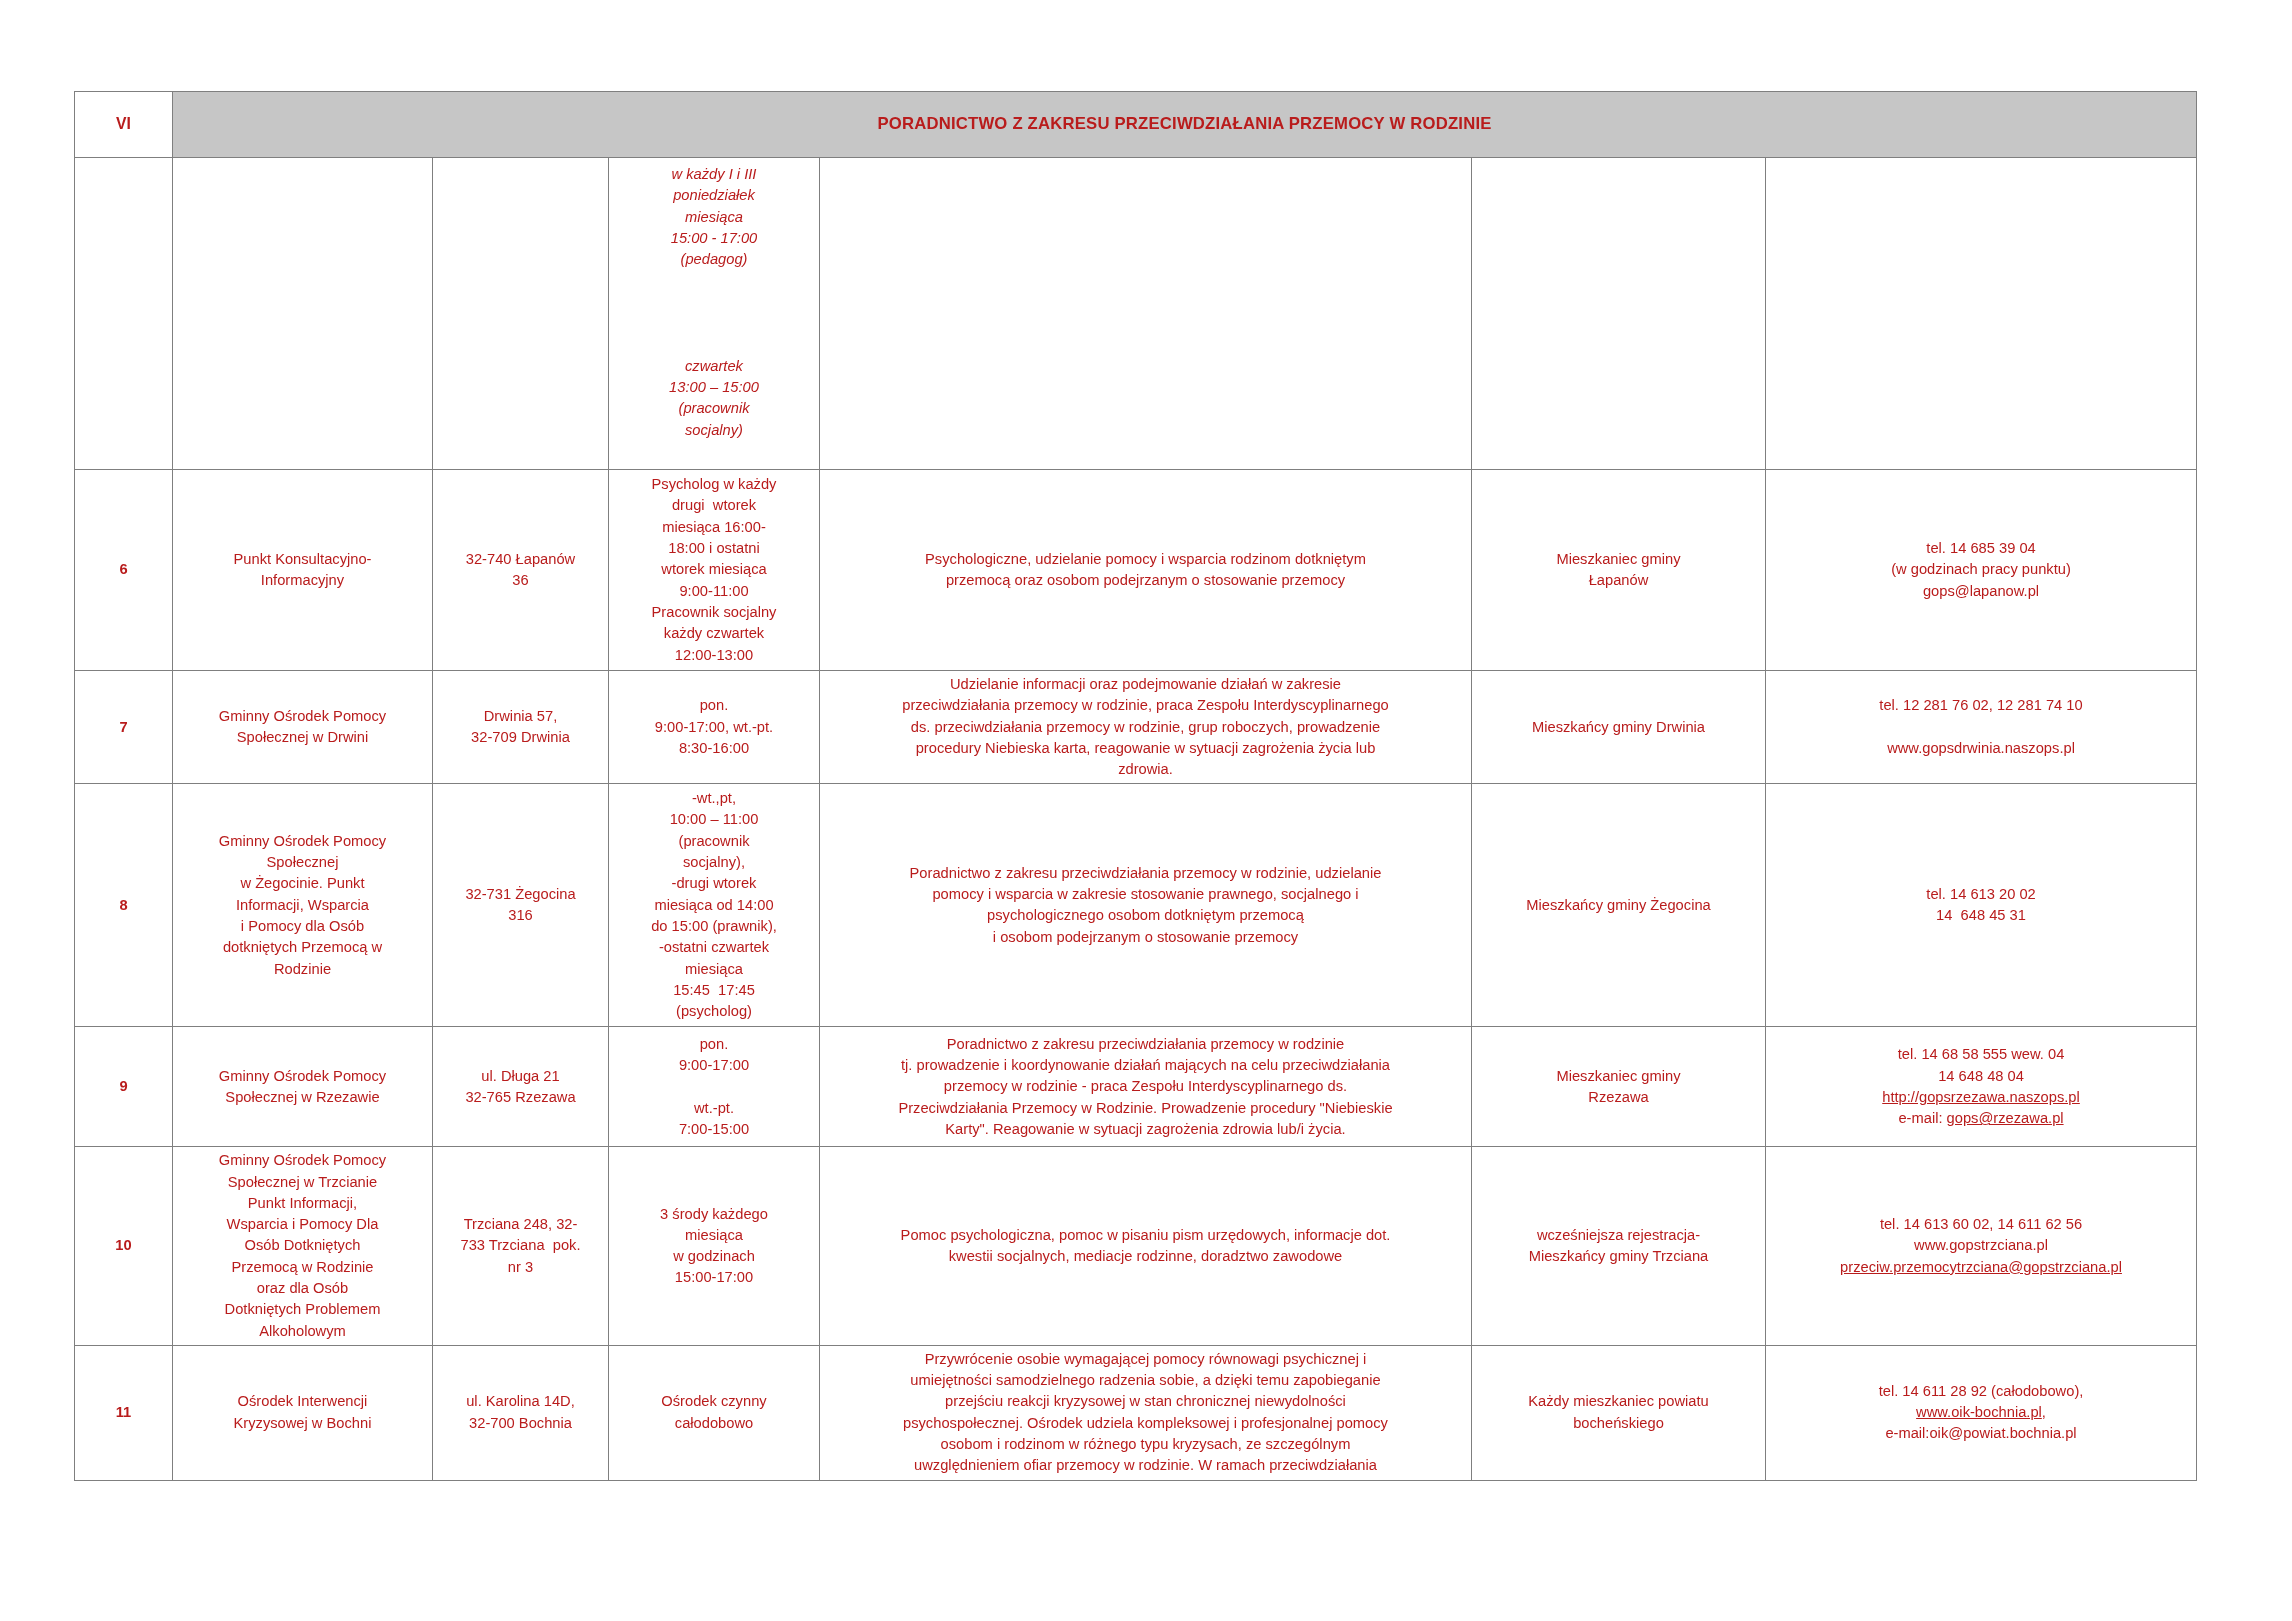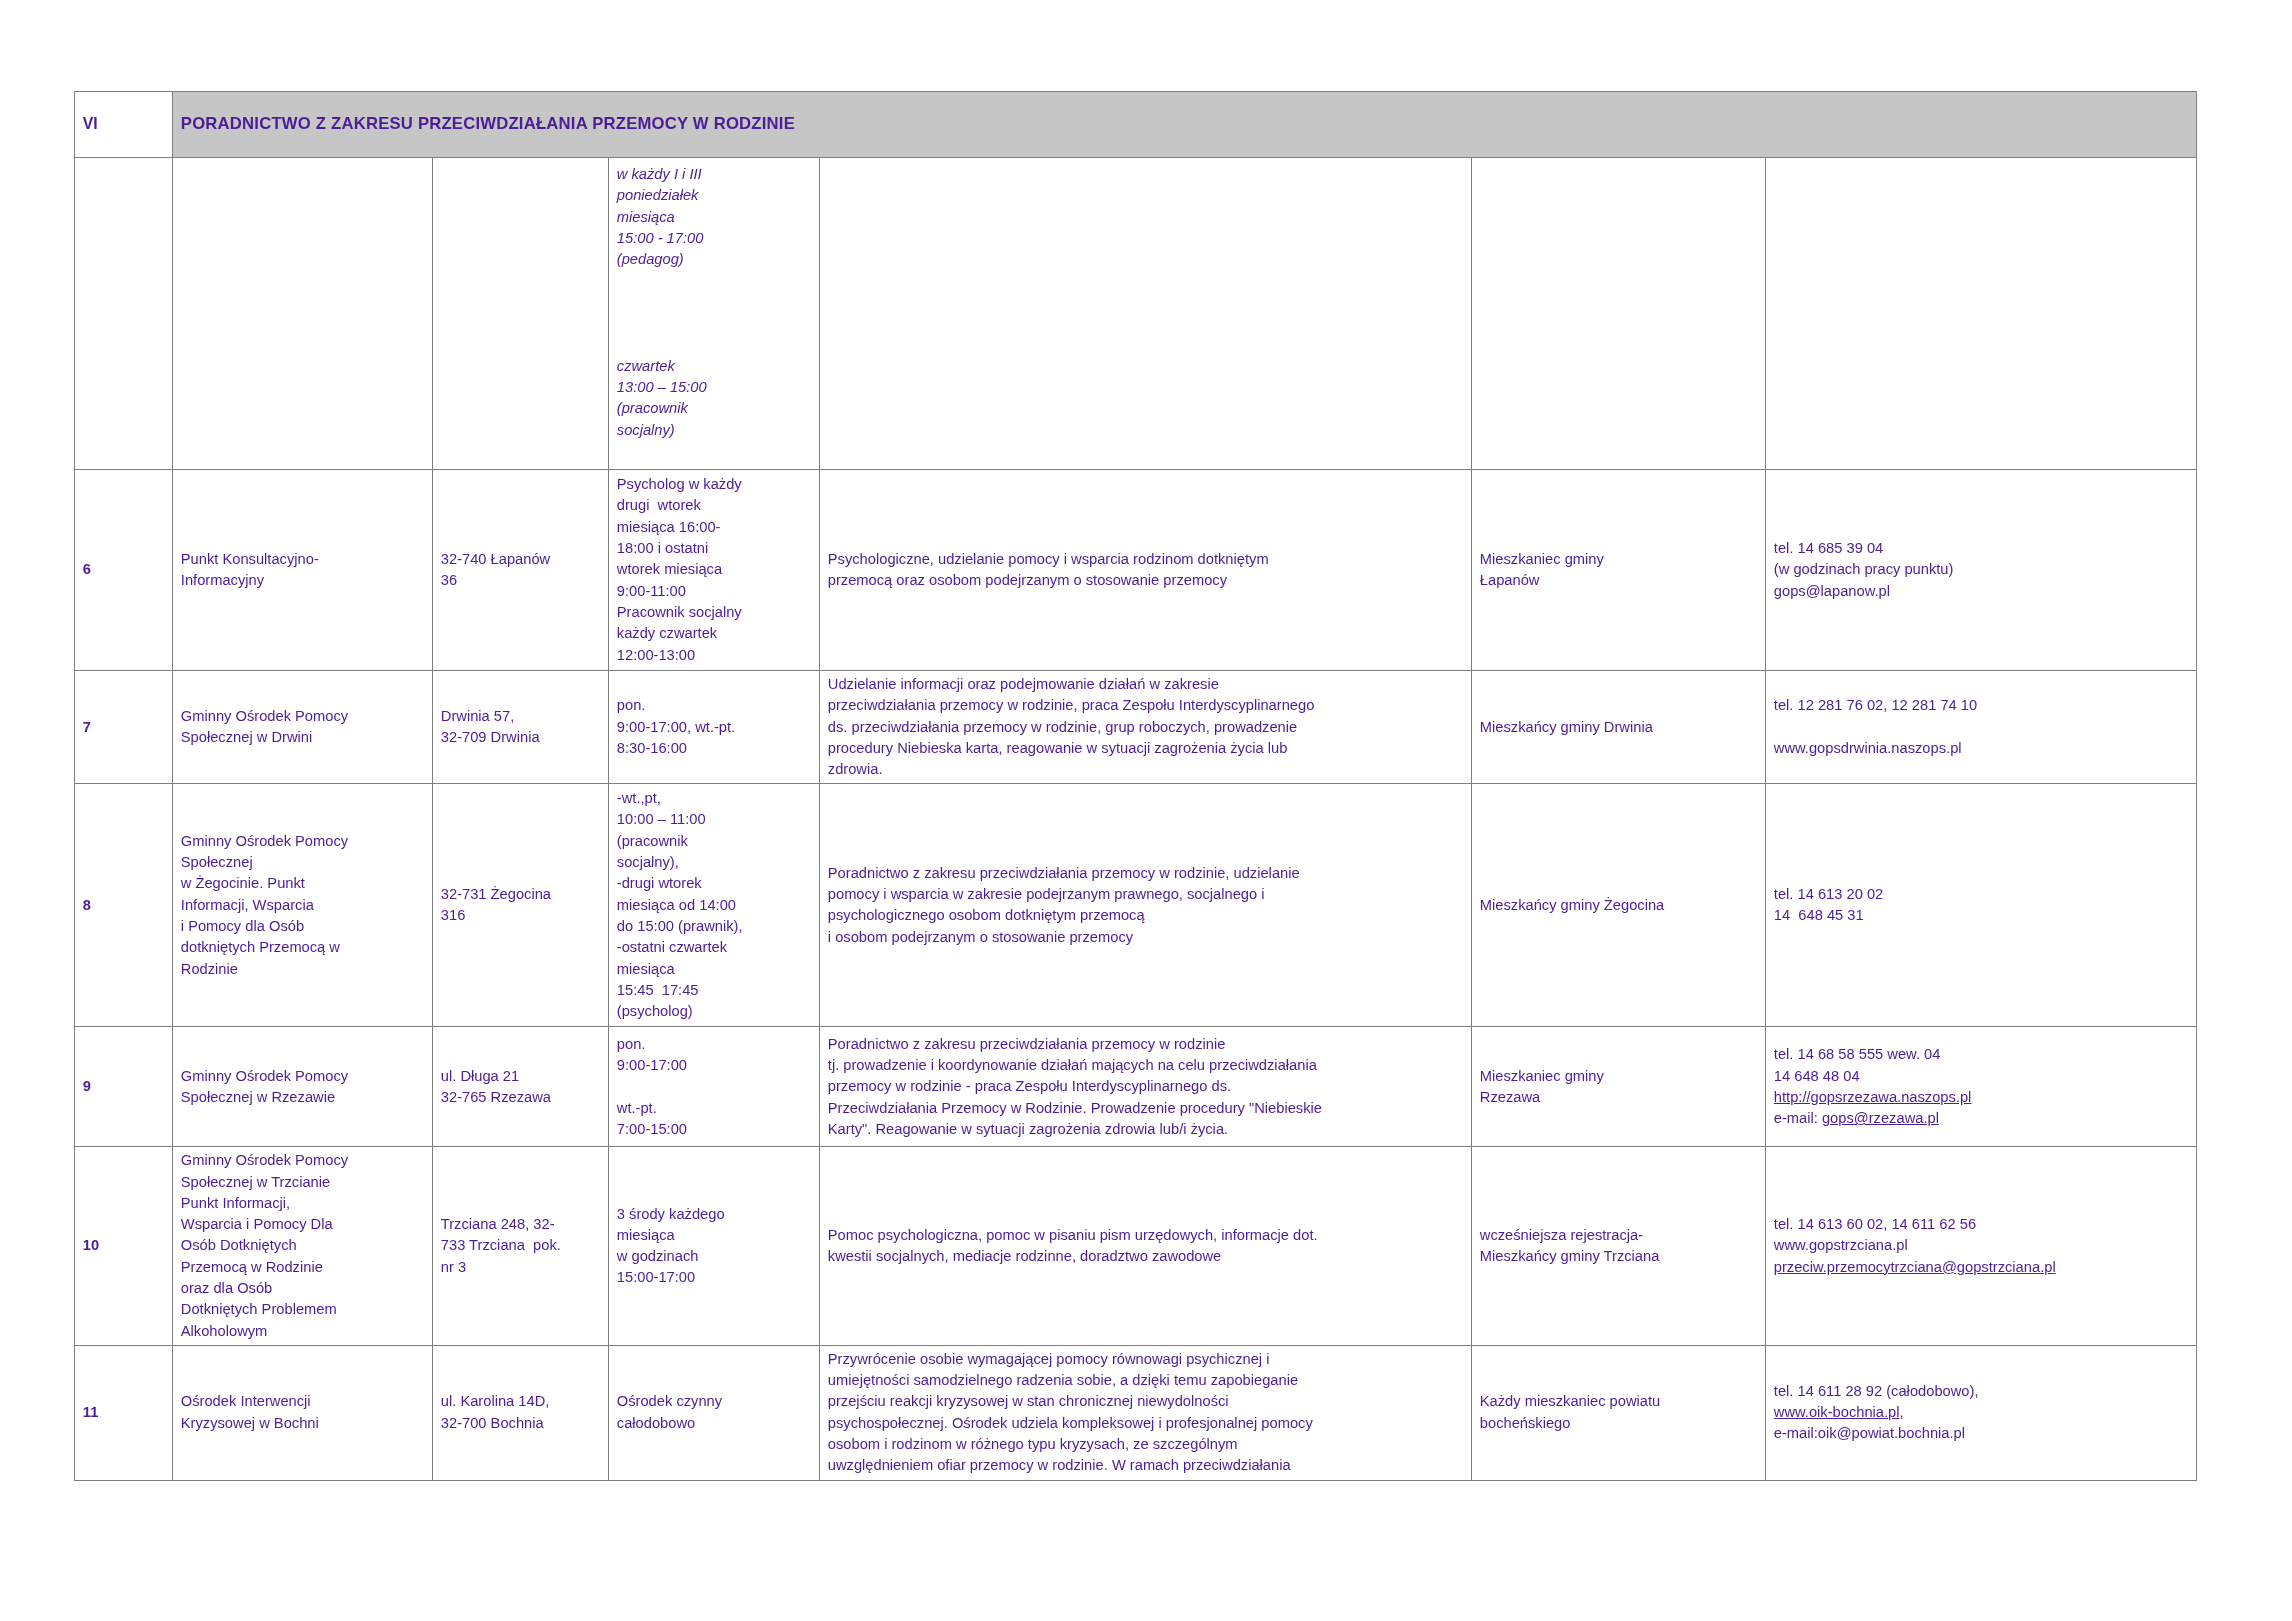--- a/index.html
+++ b/index.html
@@ -8,22 +8,22 @@
     position:relative; width:2293px; height:1621px; background:#ffffff;
     font-family:"Liberation Sans", sans-serif; color:#000;
   }
   table.doc {
     position:absolute; left:74px; top:91px; width:2122px;
     border-collapse:collapse; table-layout:fixed;
   }
   td,th {
     border:1px solid #7f7f7f;
     padding:2.9px 7.8px;
-    text-align:left; vertical-align:middle;
-    font-size:14.7px; line-height:1.45; color:#4c1d95;
+    text-align:center; vertical-align:middle;
+    font-size:14.7px; line-height:1.45; color:#b91c1c;
     overflow:hidden; font-weight:normal;
   }
   tr.title-row { height:66px; }
   .vi-cell { background:#ffffff; font-weight:bold; font-size:15.7px; }
   .title-cell { background:#c6c6c6; font-weight:bold; font-size:16.7px; letter-spacing:0.2px; }
   tr.head-row { height:51px; }
   tr.head-row th { background:#f2f2f2; font-weight:bold; font-size:15px; line-height:1.2; white-space:pre-line; }
   tbody td.lp { font-weight:bold; }
   tbody tr.vtop td { vertical-align:top; padding-top:5.9px;font-style:italic; }
   .ln { white-space:pre; }
@@ -162,21 +162,21 @@
             <div class="ln">-drugi wtorek</div>
             <div class="ln">miesiąca od 14:00</div>
             <div class="ln">do 15:00 (prawnik),</div>
             <div class="ln">-ostatni czwartek</div>
             <div class="ln">miesiąca</div>
             <div class="ln">15:45  17:45</div>
             <div class="ln">(psycholog)</div>
           </td>
           <td>
             <div class="ln">Poradnictwo z zakresu przeciwdziałania przemocy w rodzinie, udzielanie</div>
-            <div class="ln">pomocy i wsparcia w zakresie podejrzanym prawnego, socjalnego i</div>
+            <div class="ln">pomocy i wsparcia w zakresie stosowanie prawnego, socjalnego i</div>
             <div class="ln">psychologicznego osobom dotkniętym przemocą</div>
             <div class="ln">i osobom podejrzanym o stosowanie przemocy</div>
           </td>
           <td>
             <div class="ln">Mieszkańcy gminy Żegocina</div>
           </td>
           <td>
             <div class="ln">tel. 14 613 20 02</div>
             <div class="ln">14  648 45 31</div>
           </td>

